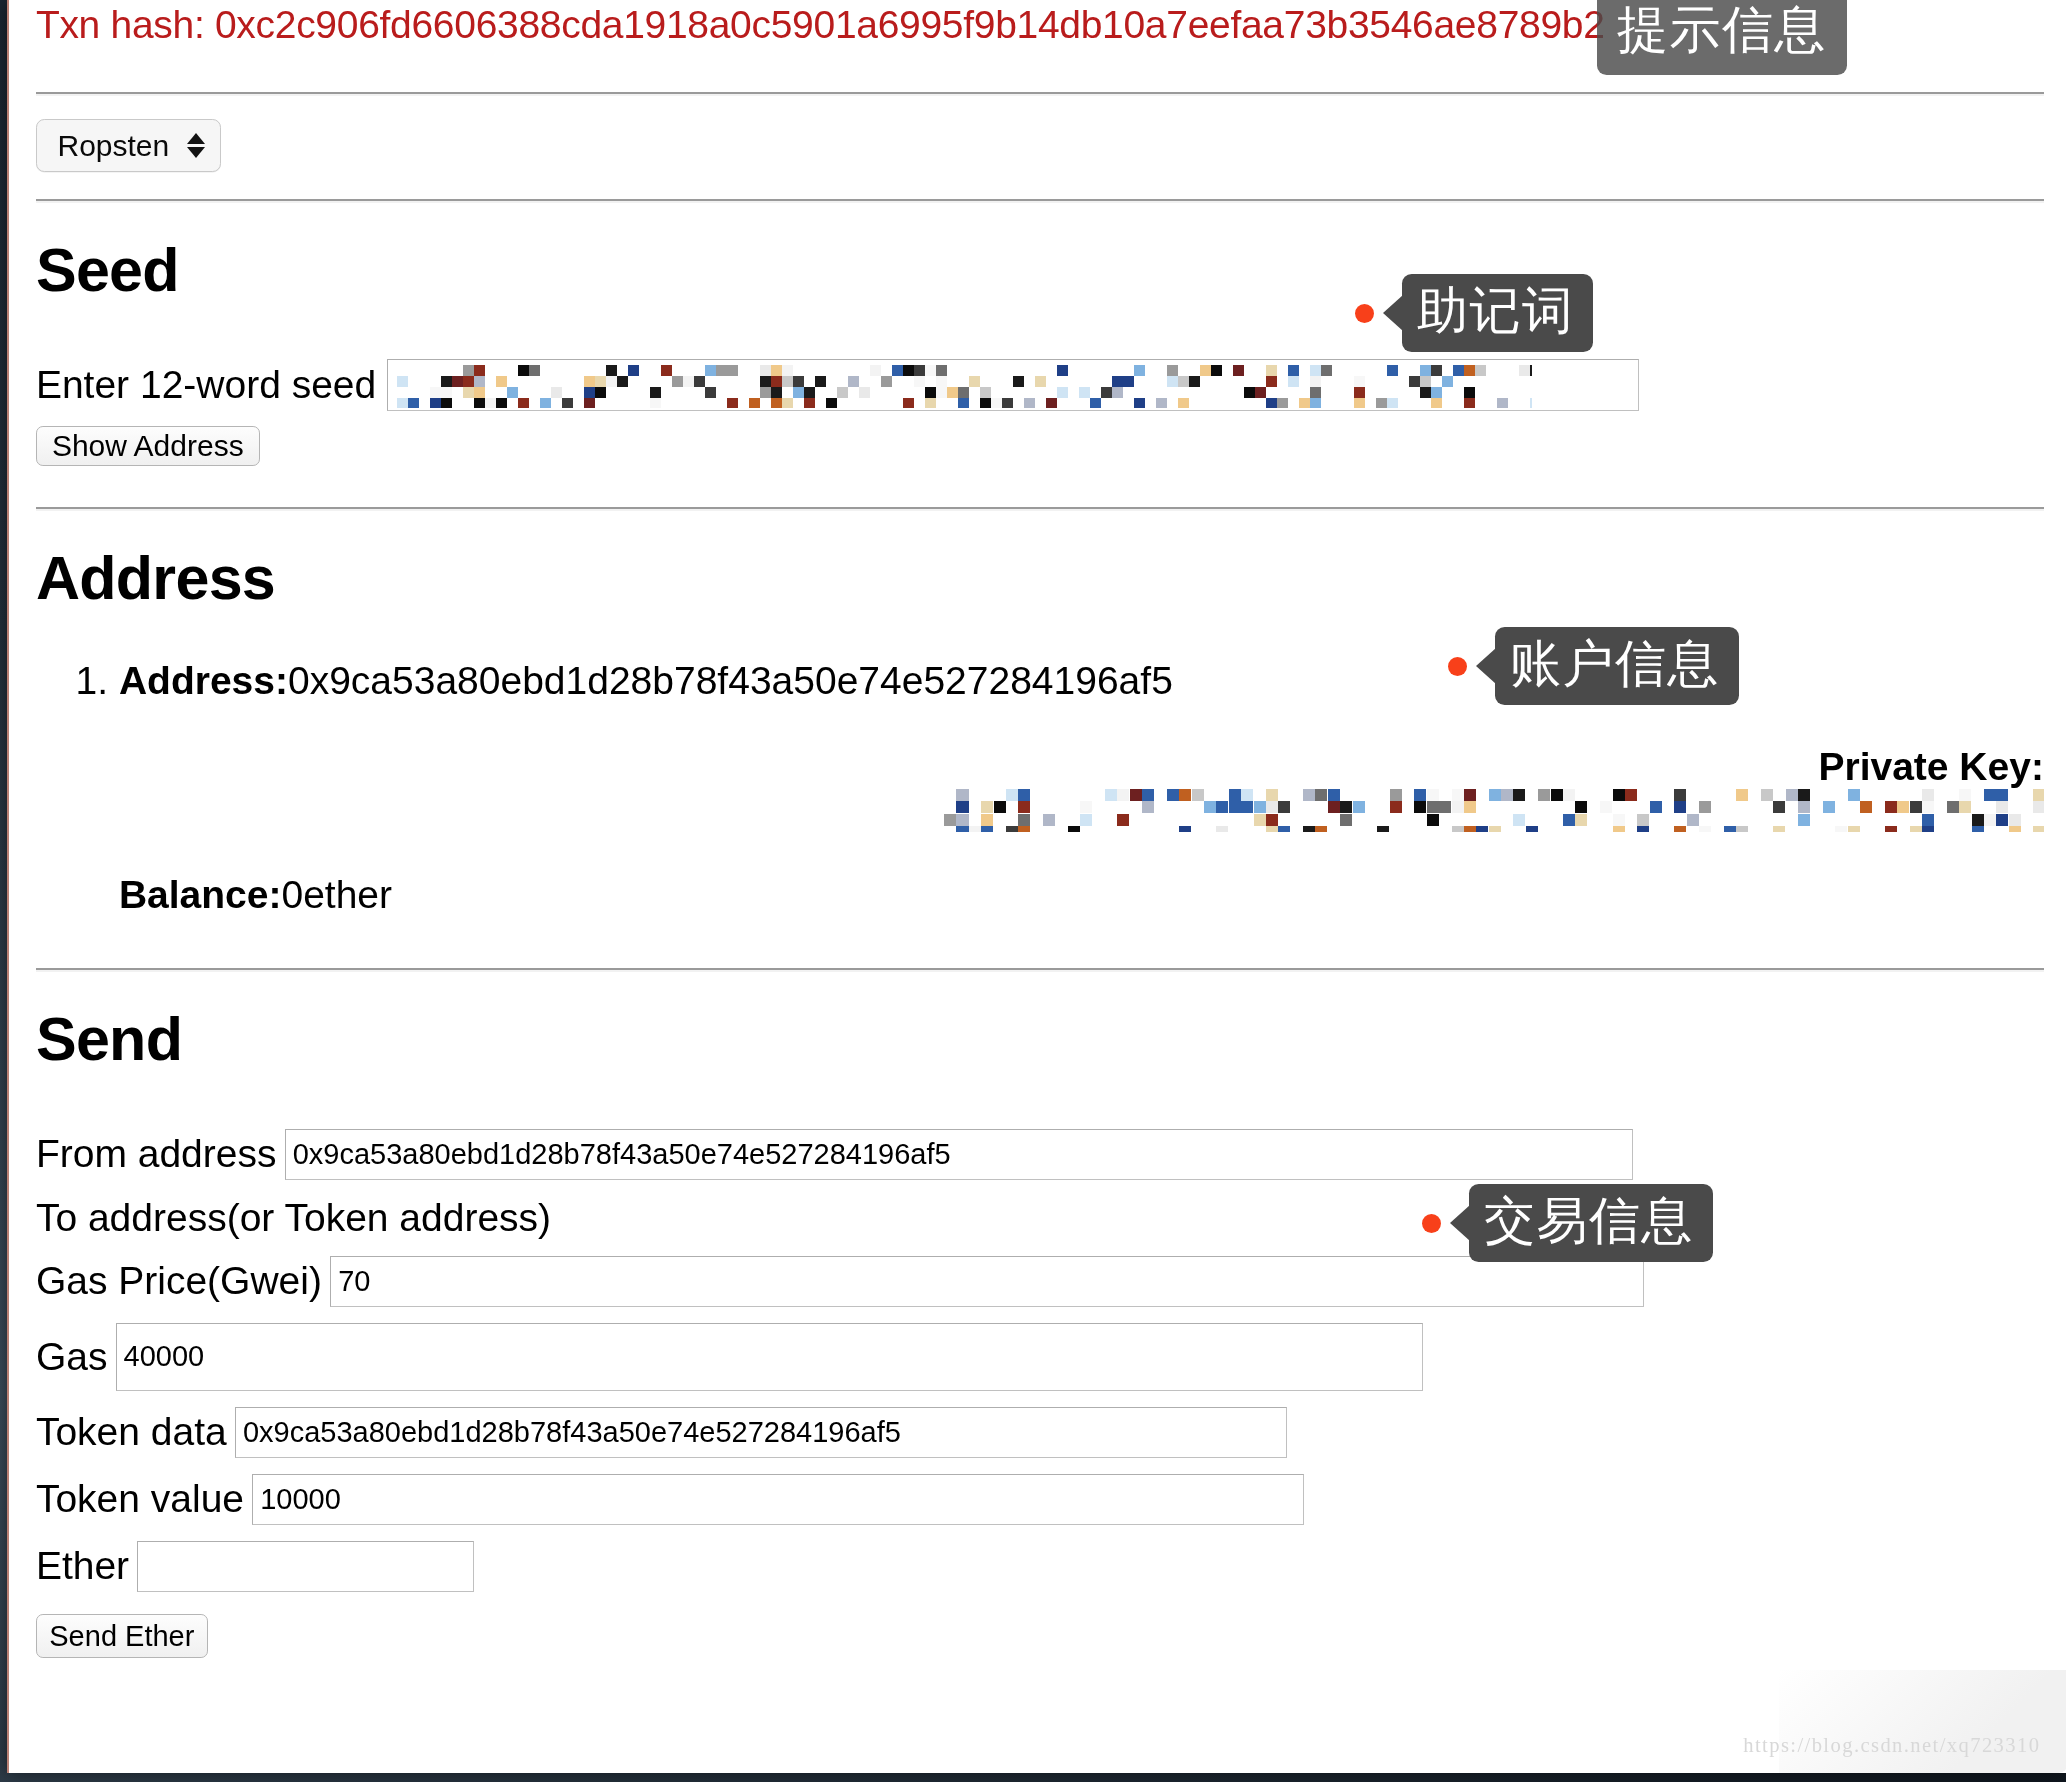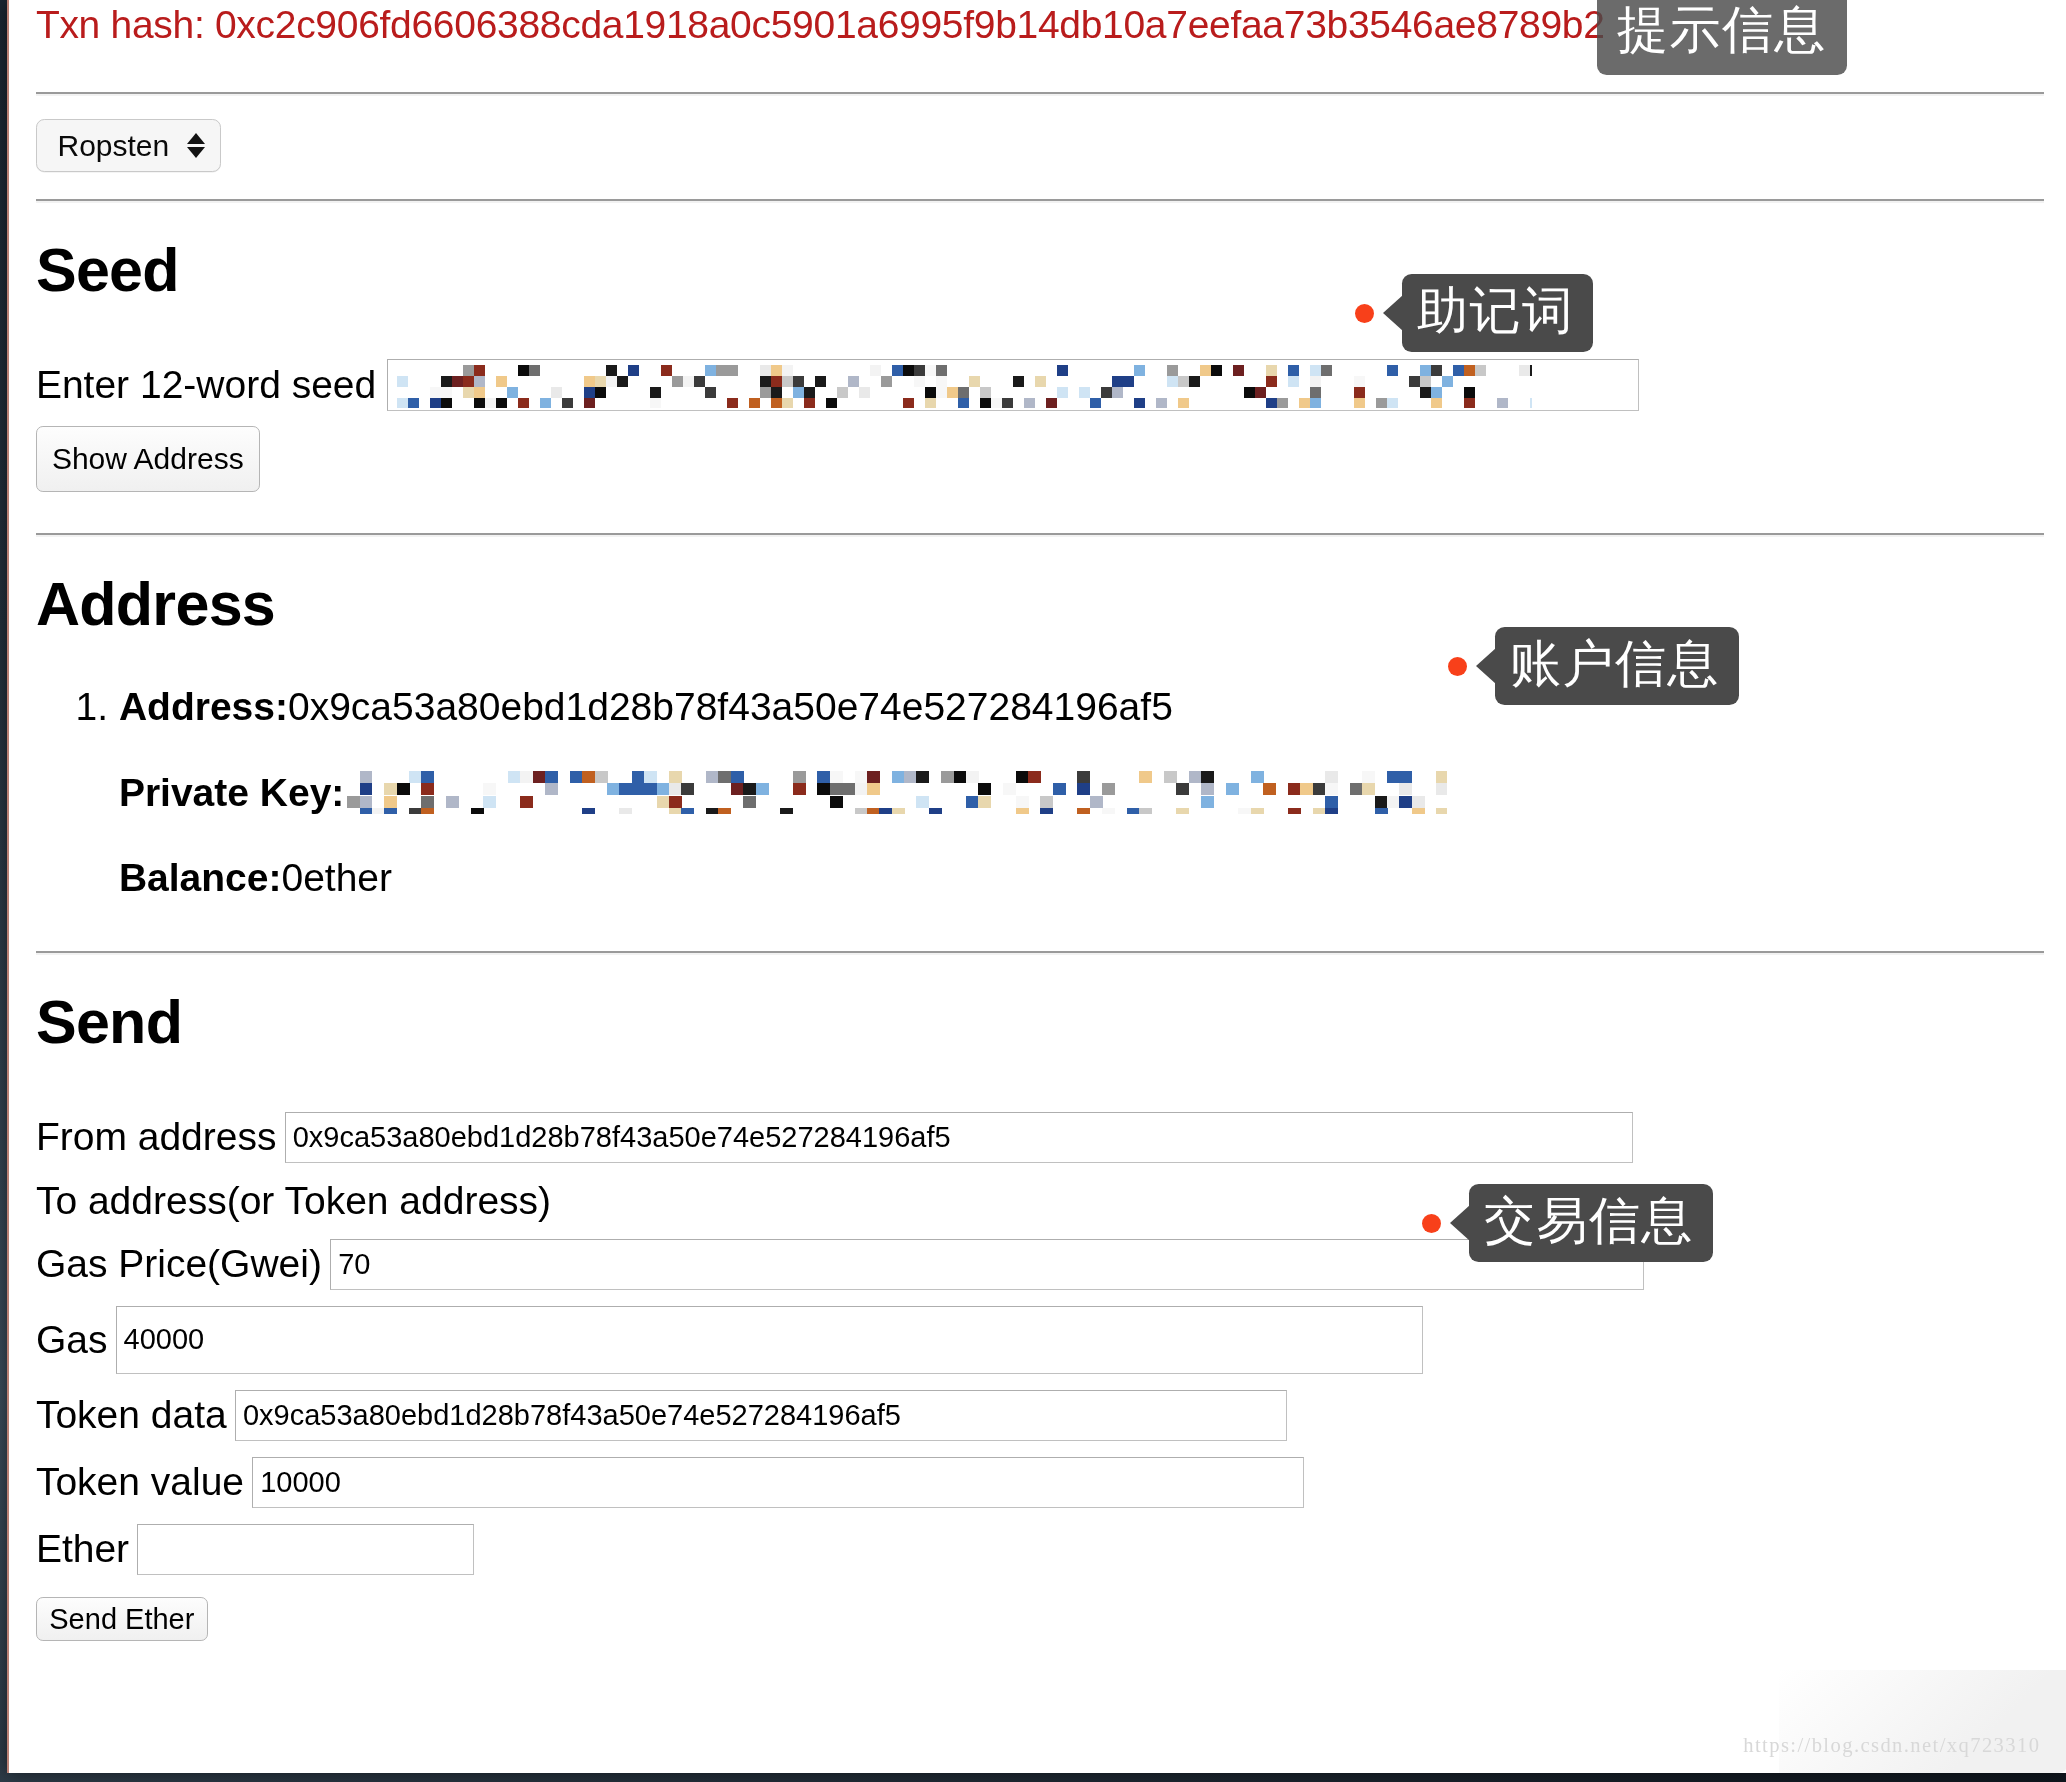--- a/index.html
+++ b/index.html
@@ -154,36 +154,36 @@
   }
 
   .btn {
     display: inline-block;
     background: linear-gradient(#fdfdfd, #f0f0f0);
     border: 1.4px solid #b5b5b5;
     border-radius: 6.9px;
     font-family: "Liberation Sans", "DejaVu Sans", sans-serif;
     font-size: 30px;
     color: #000;
-    padding: 15px 15px;
+    padding: 2px 15px;
     cursor: pointer;
   }
   .show-addr-wrap { padding: 15px 0 41px 0; }
 
   ol.addr-list {
     margin: 0;
     padding: 50px 0 0 0;
     list-style: decimal;
     list-style-position: outside;
     margin-left: 83px;
   }
   ol.addr-list > li { font-size: 39px; }
   .addr-li-line { padding-bottom: 4.1px; white-space: nowrap; }
   .addr-li-line b { font-weight: bold; }
-  .pk-line { padding: 37px 0 0 0; display: flex; align-items: flex-start; }
+  .pk-line { padding: 37px 0 0 0; display: flex; align-items: flex-end; flex-direction: column; }
   .bal-line { padding: 41px 0 51px 0; }
 
   
   .send-form { padding-top: 59px; }
   .form-row {
     display: flex;
     align-items: center;
     font-size: 39px;
     margin-bottom: 16px;
   }

